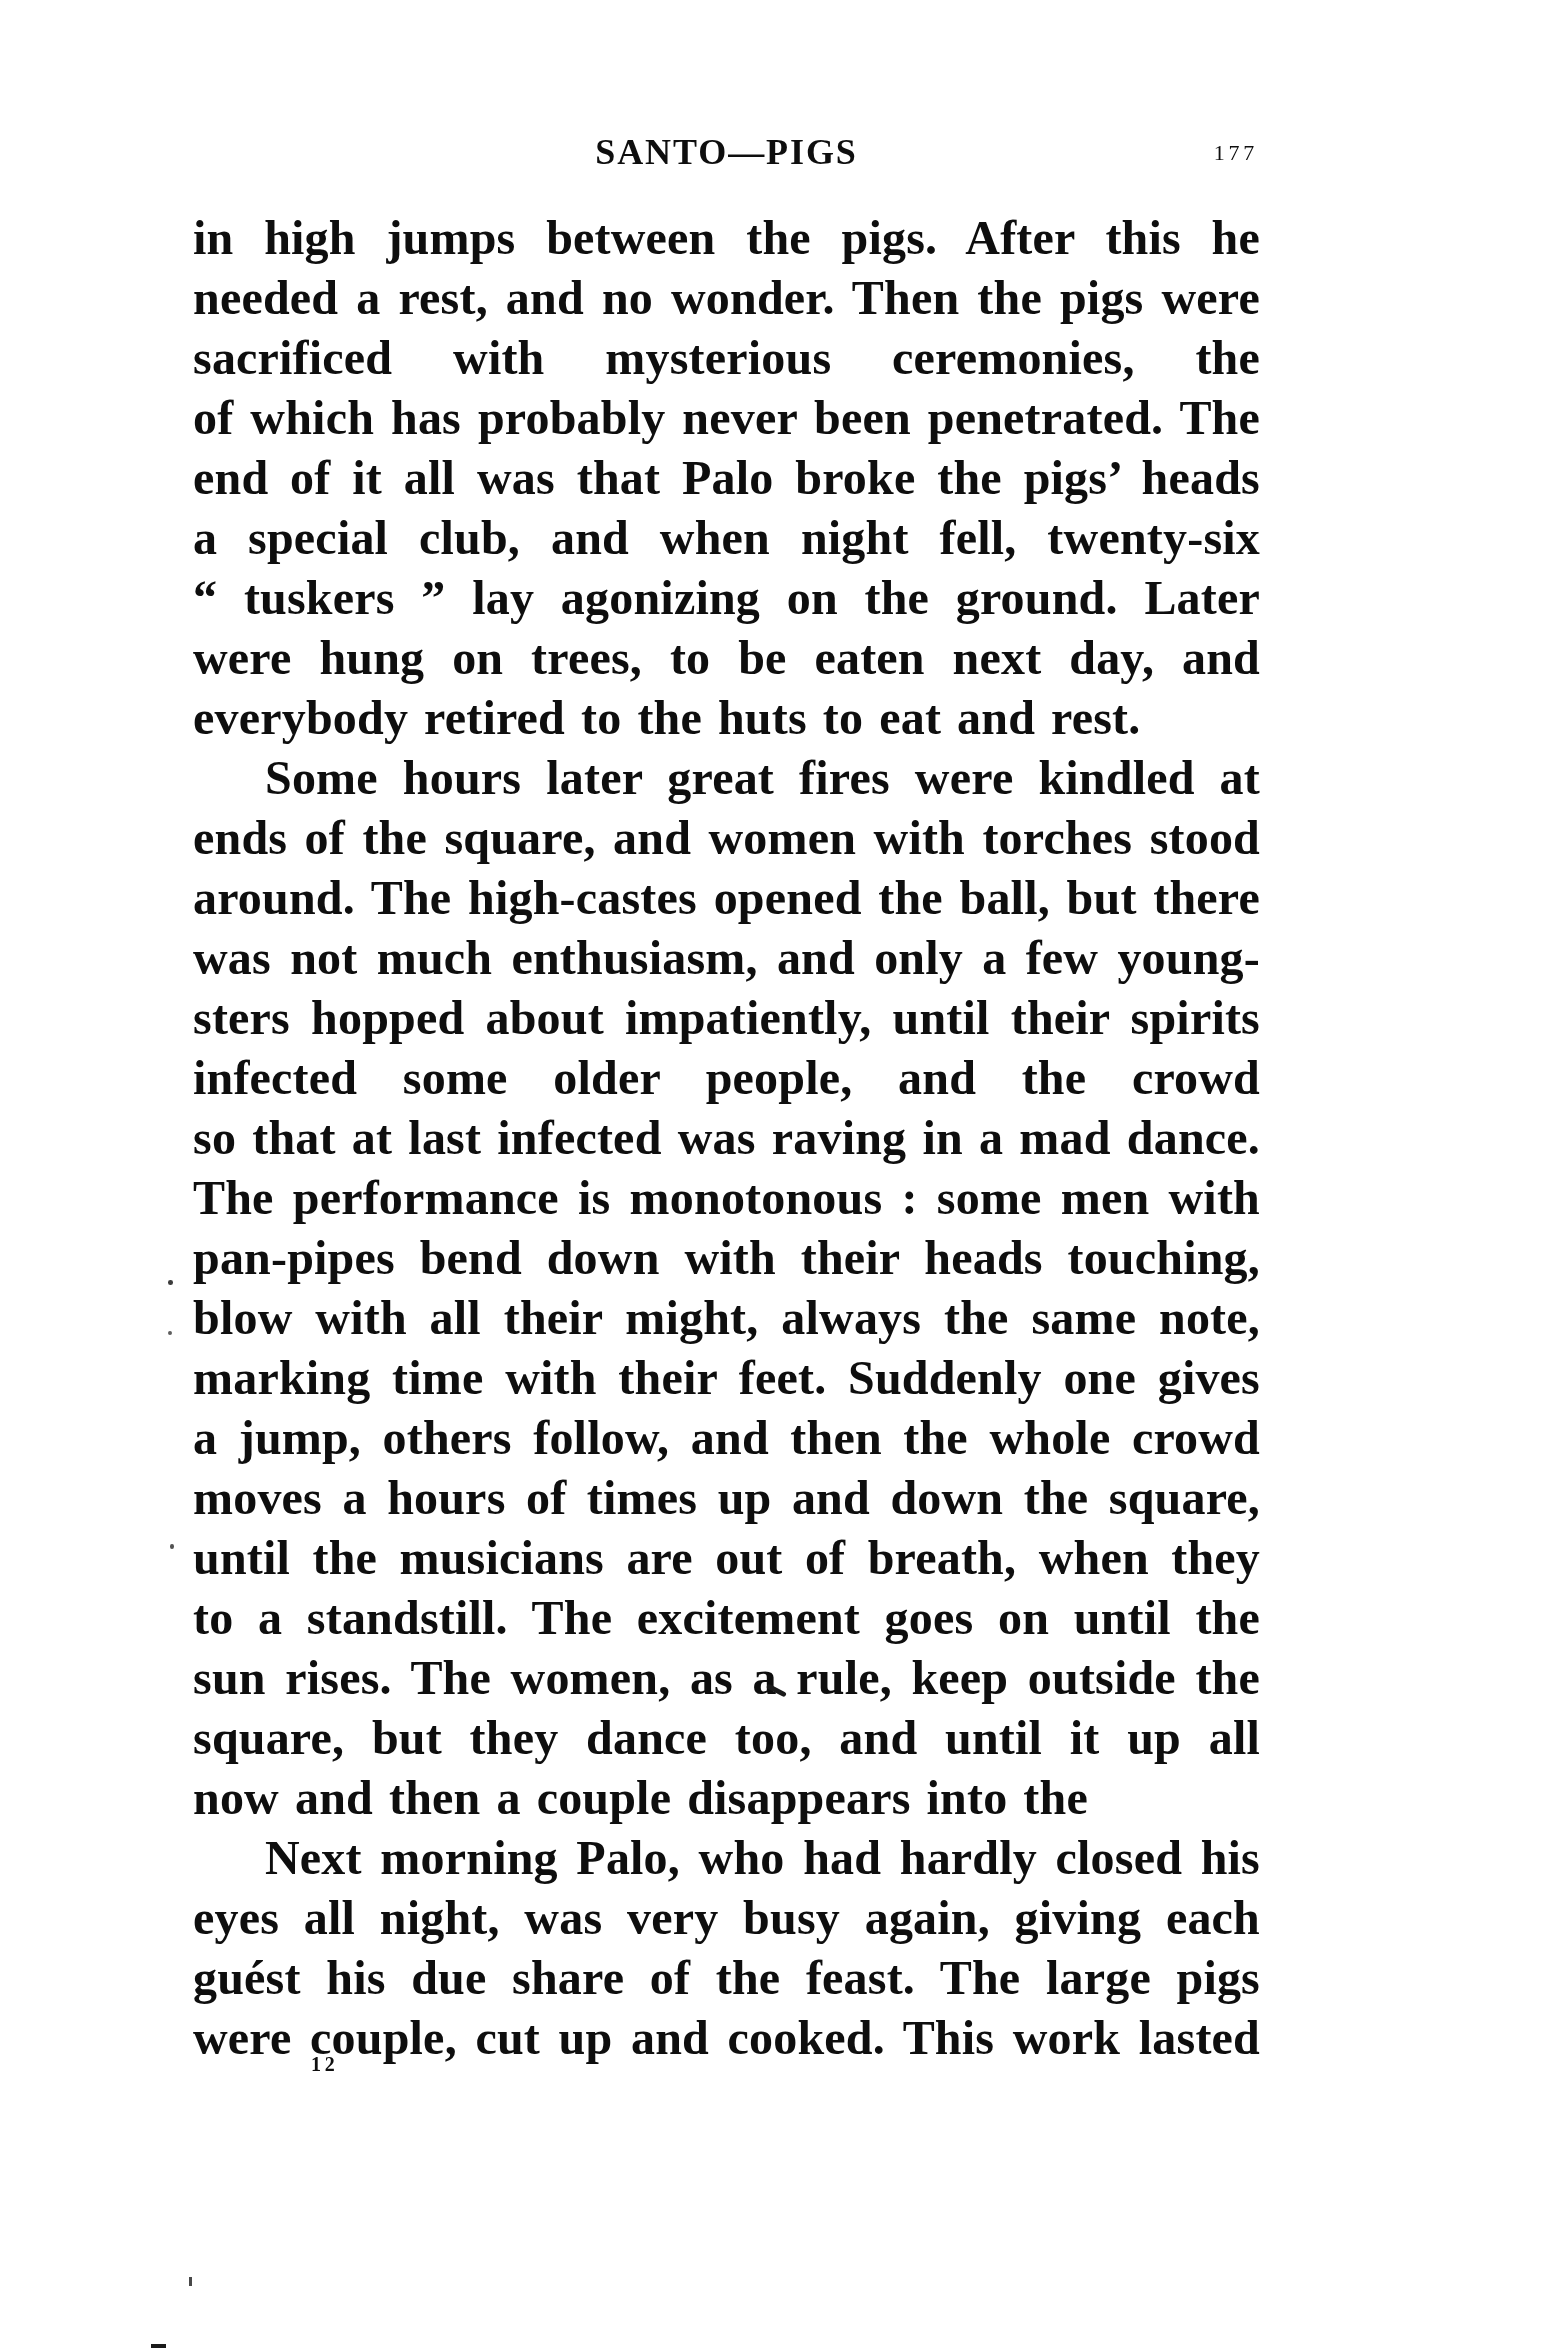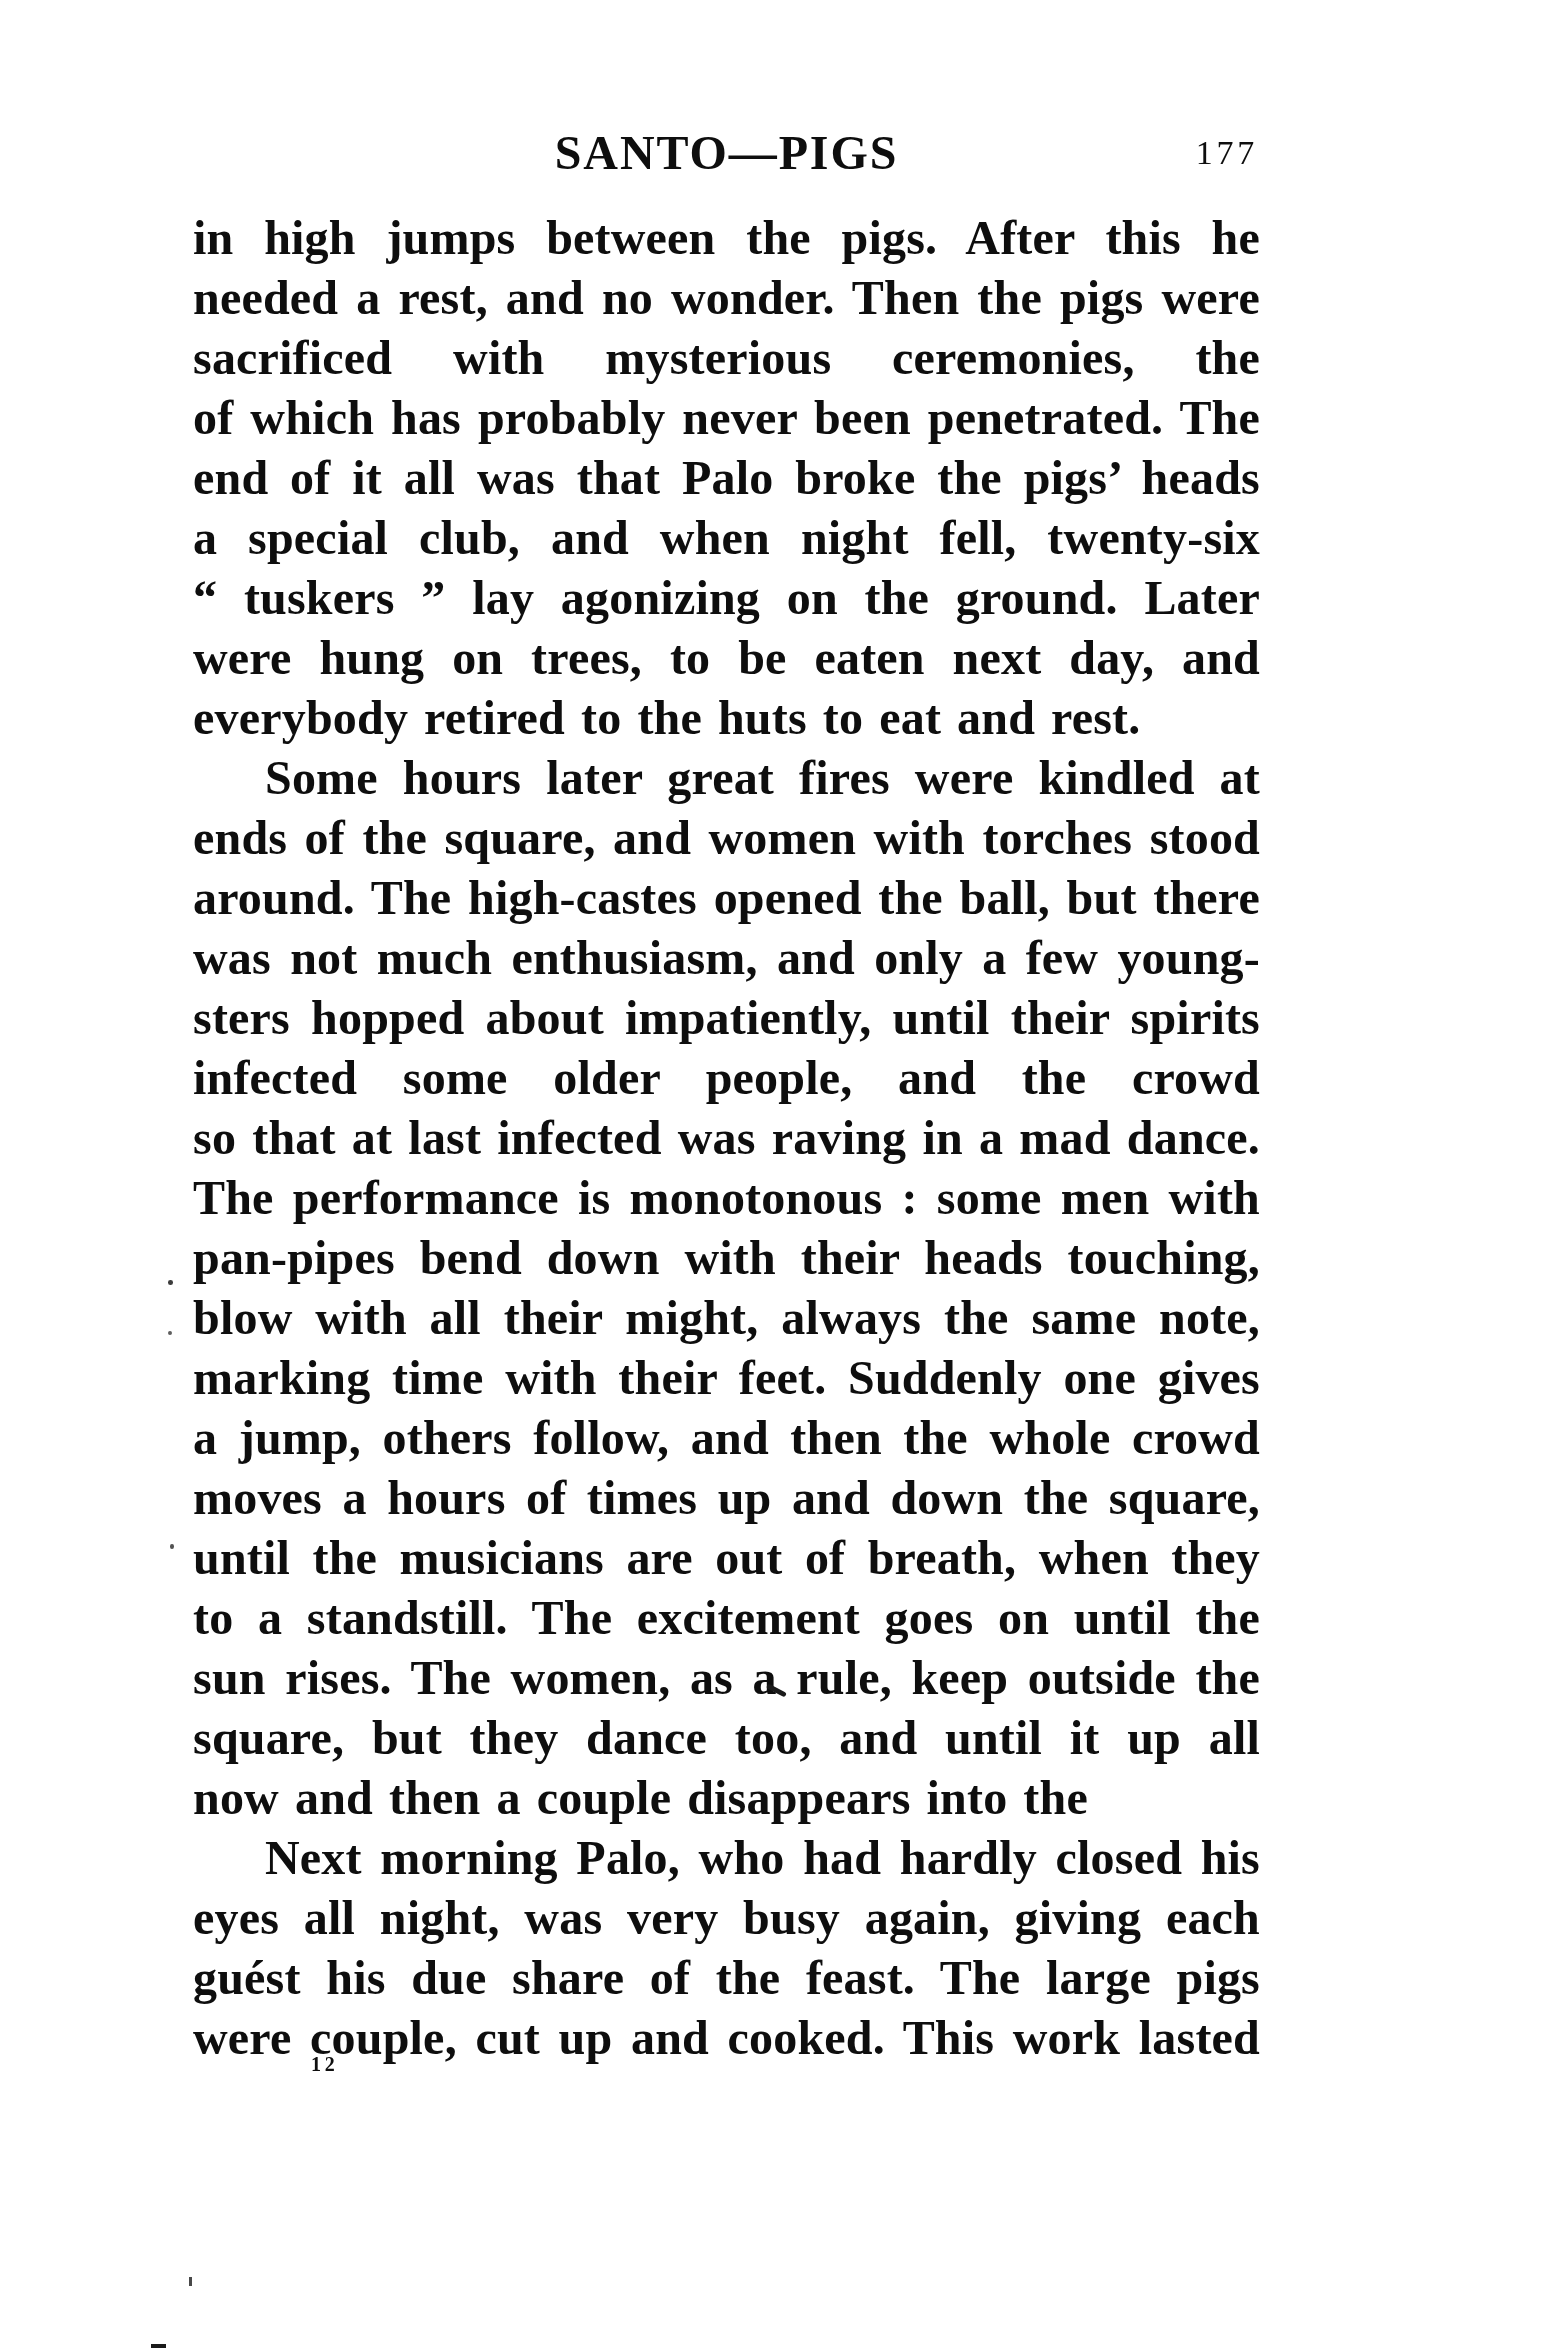--- a/index.html
+++ b/index.html
@@ -11,25 +11,25 @@
     font-family:"Liberation Serif","DejaVu Serif",serif;
     overflow:hidden;
   }
   
   .running-head {
     position:absolute; left:193px; top:130px; width:1067px; height:45px;
     line-height:45px;
   }
   .head-title {
     display:block; text-align:center;
-    font-size:48px; font-weight:700; letter-spacing:1.9px;
+    font-size:36px; font-weight:700; letter-spacing:1.9px;
   }
   .folio {
     position:absolute; right:1.9px; top:0;
-    font-size:34px; font-weight:500; letter-spacing:3.8px;
+    font-size:22px; font-weight:500; letter-spacing:3.8px;
   }
   
   .text-block {
     position:absolute; left:193px; top:208px; width:1067px;
     font-size:48px; line-height:60px;
     letter-spacing:0.2px; word-spacing:3.8px;
     text-align:left;
     font-weight:bold;
   }
   .tl { height:60px; overflow:hidden; white-space:normal; }

